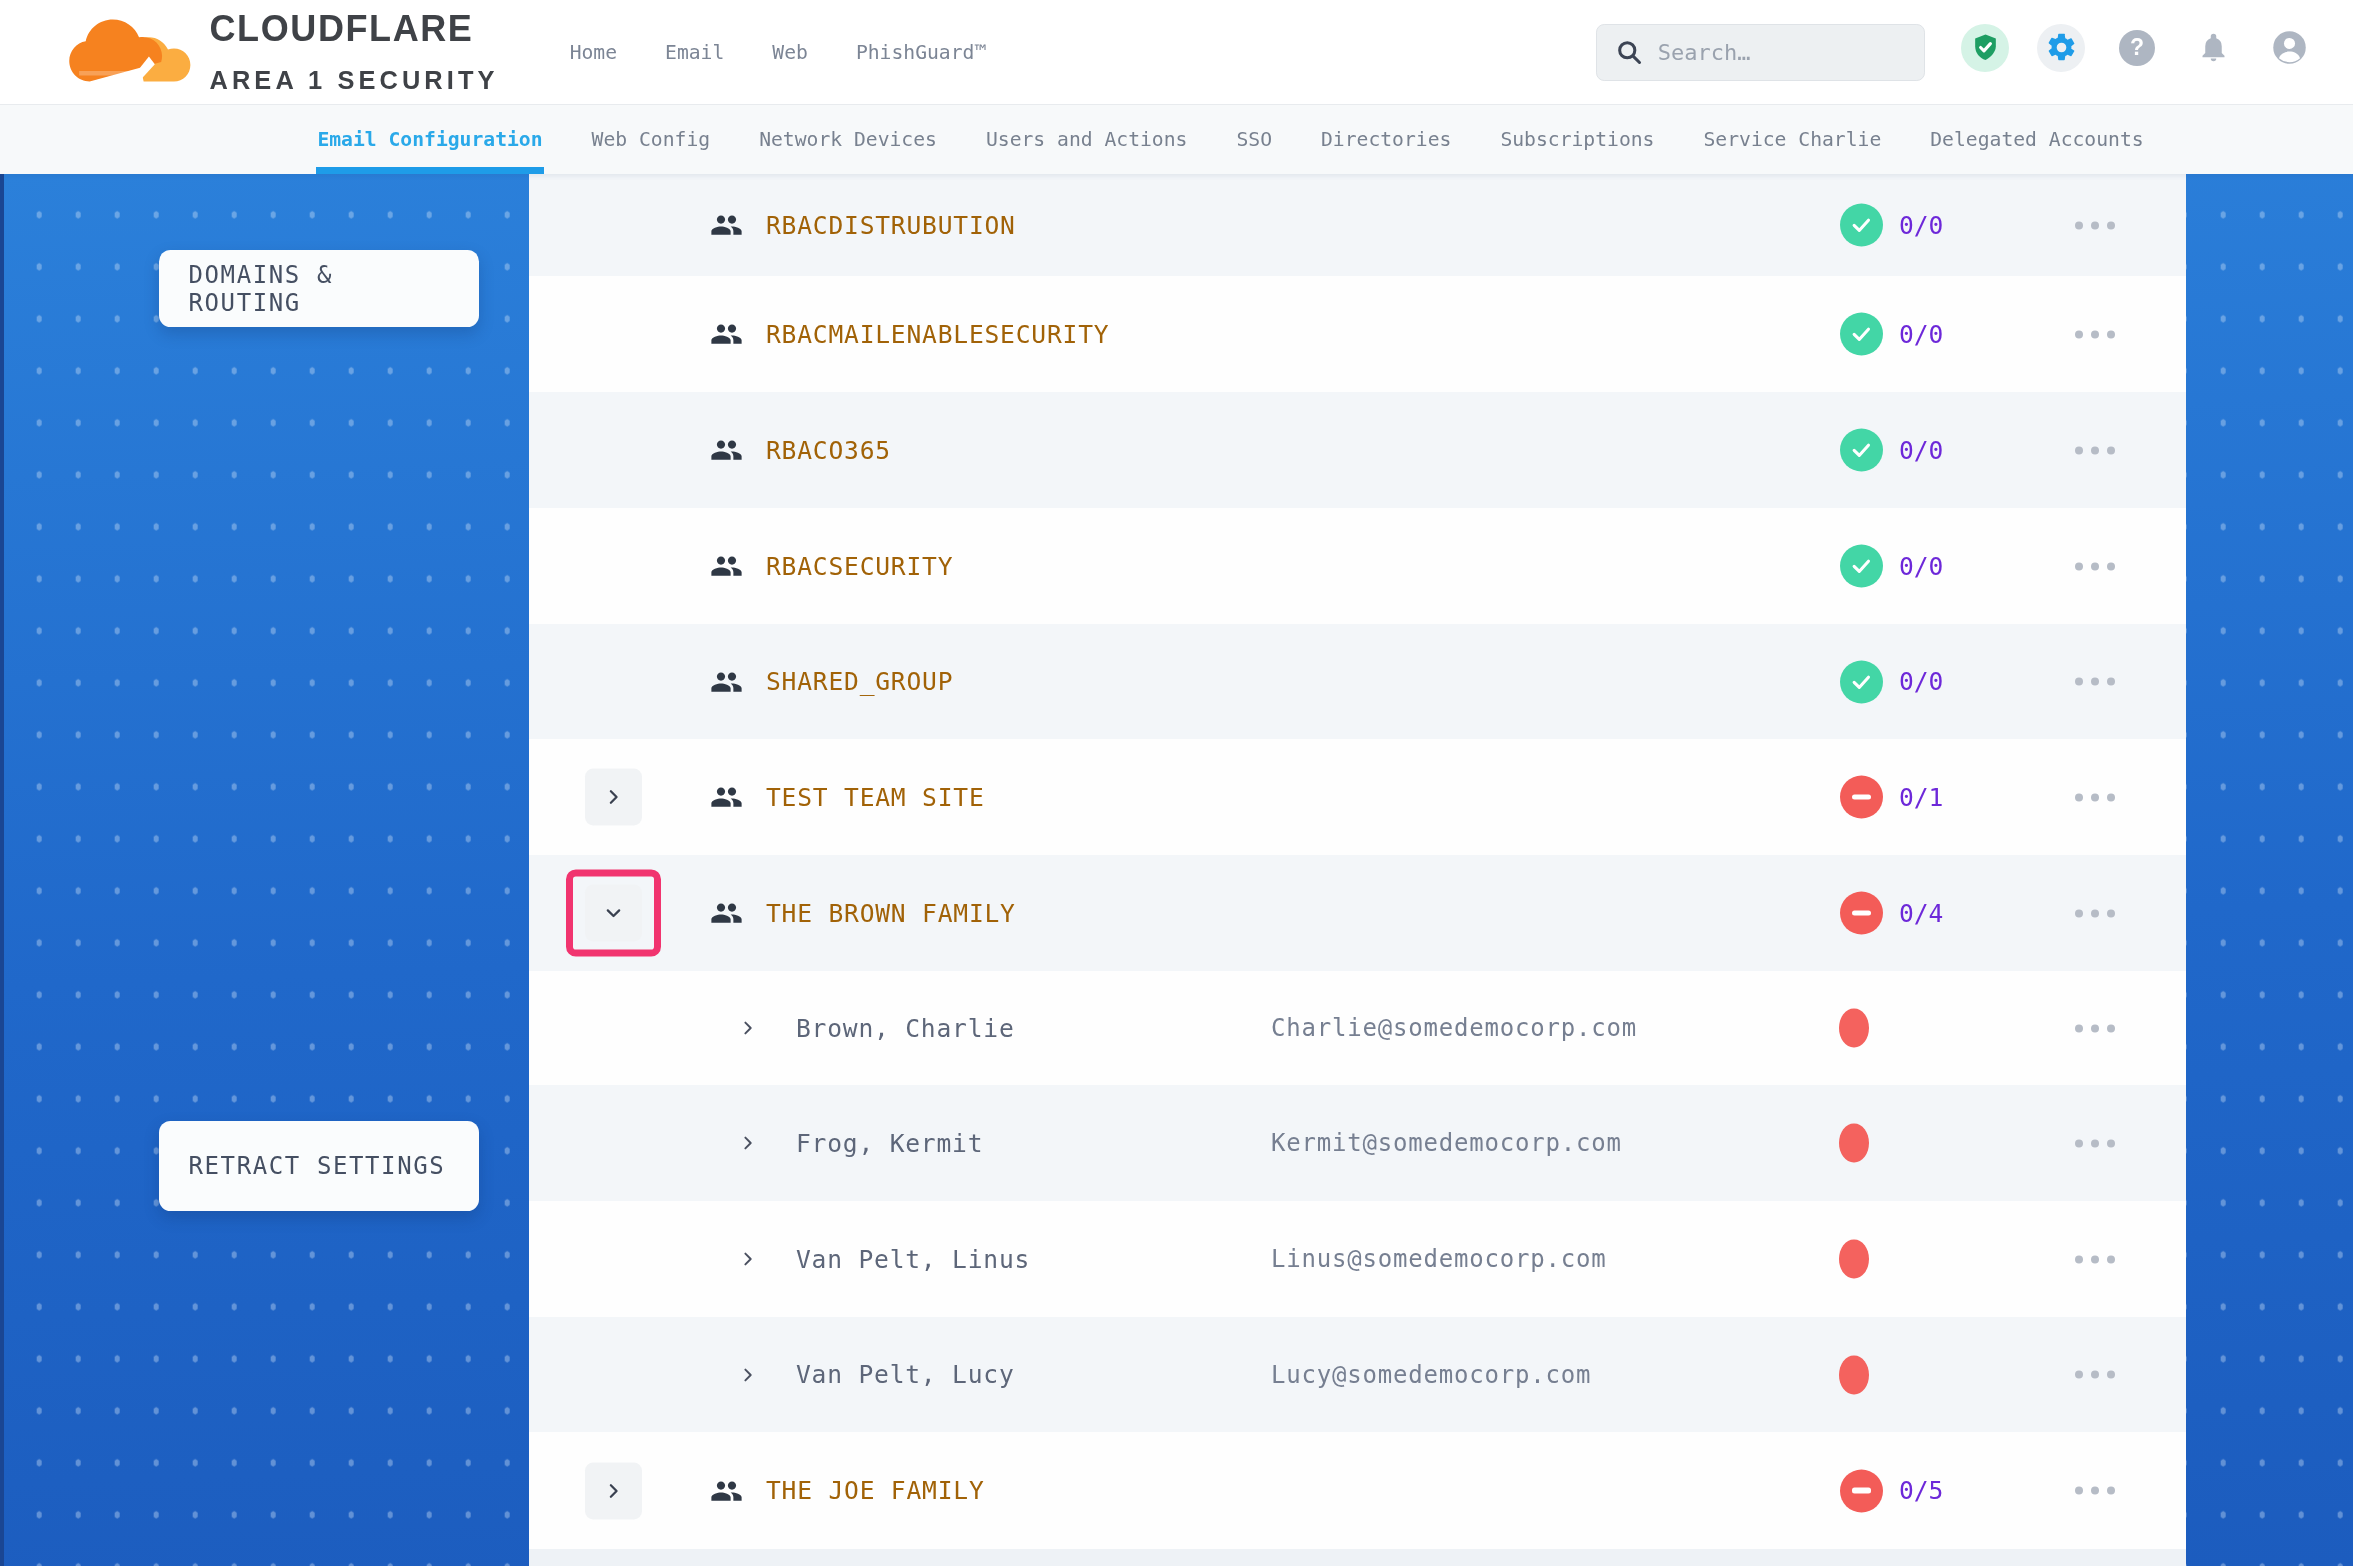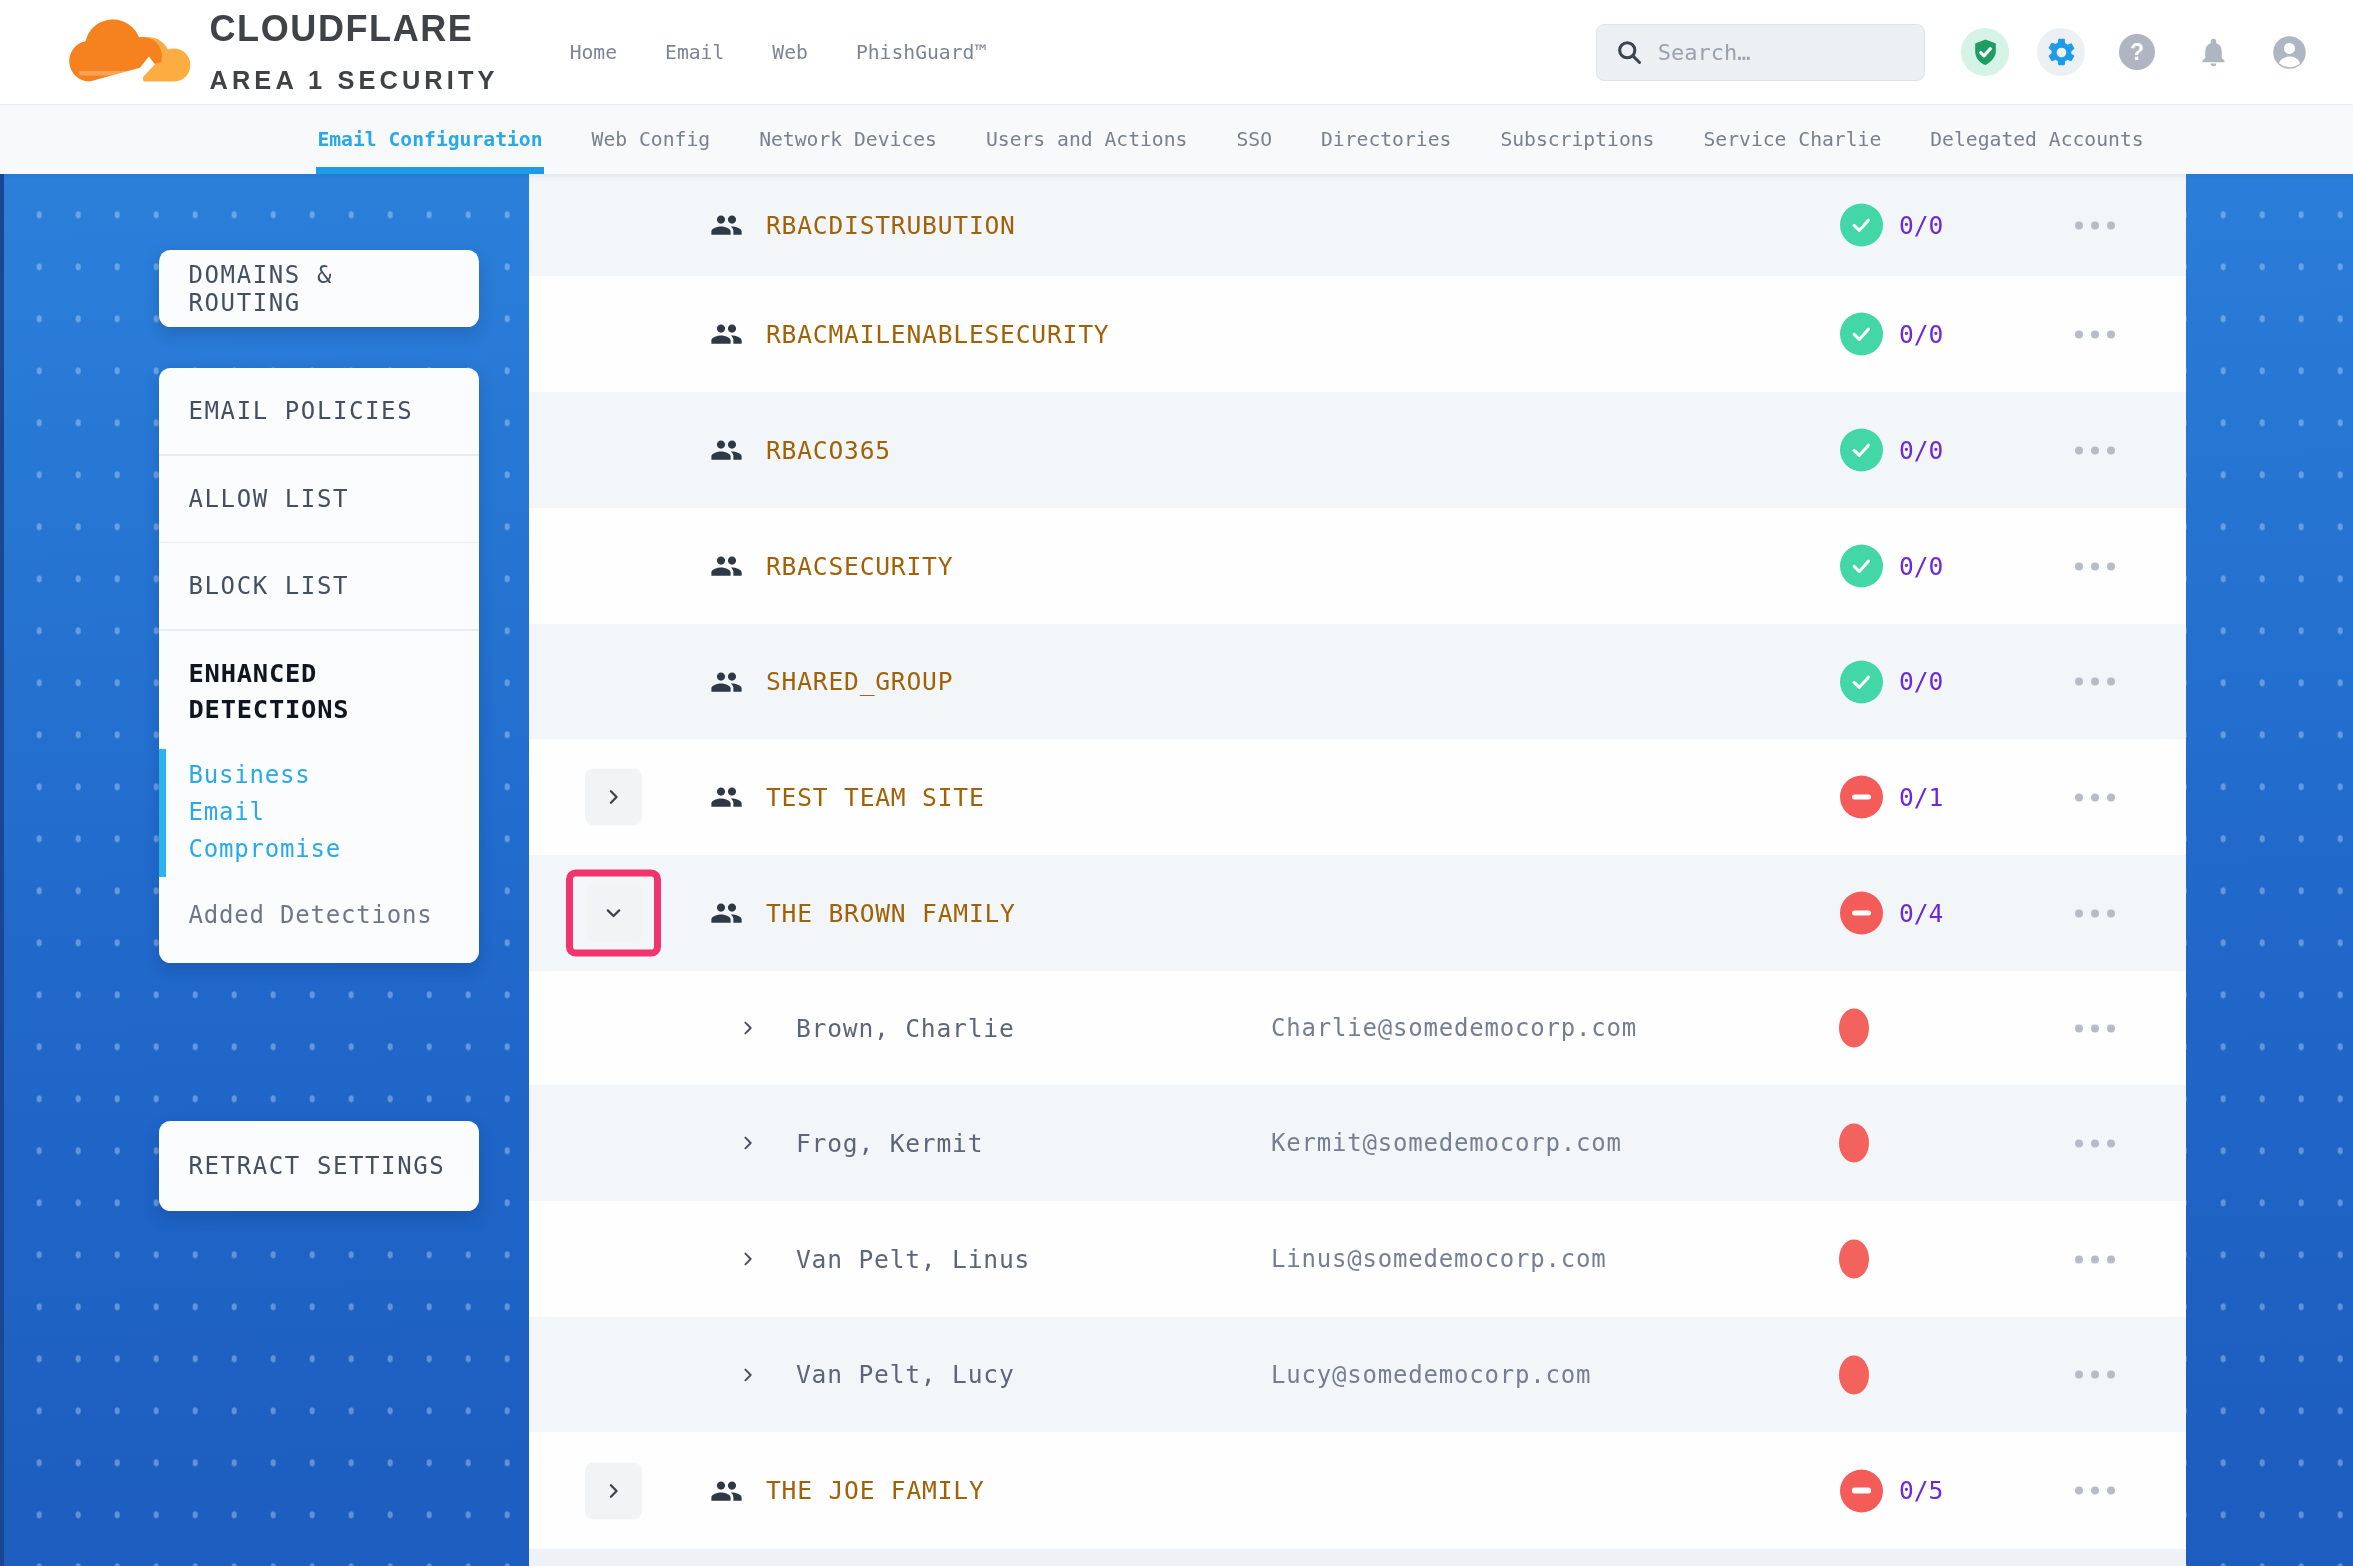--- a/index.html
+++ b/index.html
@@ -12,21 +12,21 @@
     border-bottom:1.6px solid #e8ebee; z-index:30; display:flex; align-items:center;gap:20px; }
   .logo-wrap { display:flex; align-items:center; margin-left:59px; }
   .logo-cloud { width:139px; height:79px; margin-right:11.5px; }
   .logo-text { display:flex; flex-direction:column; line-height:1.1; }
   .logo-brand { font-family:"Liberation Sans", sans-serif; font-weight:bold; font-size:36px;
     letter-spacing:1.6px; color:#3f4247; }
   .logo-sub { font-family:"Liberation Sans", sans-serif; font-weight:bold; font-size:25.4px;
     letter-spacing:4.1px; color:#3f4247; margin-top:19px; }
   .top-nav { display:flex; gap:48px; margin-left:51px; }
   .top-nav a { text-decoration:none; font-size:19.7px; color:#7c8595; cursor:pointer; }
-  .header-right { margin-left:auto; display:flex; align-items:center; margin-right:41px; }
+  .header-right { margin-left:auto; display:flex; align-items:flex-start; margin-right:41px; }
   .search-box { width:329px; height:57px; background:#edf0f2; border:1.6px solid #dfe3e7;
     border-radius:8.2px; display:flex; align-items:center; padding:0 18px; }
   .search-box svg { flex:0 0 auto; margin-right:14.8px; }
   .search-box input { border:none; outline:none; background:transparent; width:100%;
     font-family:"DejaVu Sans Mono", monospace; font-size:22px; color:#3c4454; }
   .search-box input::placeholder { color:#9aa2ae; }
   .hicons { display:flex; align-items:center; gap:28px; margin-left:36px; }
   .hicon { width:48px; height:48px; border-radius:50%; display:flex; align-items:center;
     justify-content:center; cursor:pointer; }
   .hicon.shield { background:#d5f3e6; }
@@ -199,34 +199,20 @@
   </div>
 
   <div class="canvas">
     <div class="dots"></div>
     <div class="edge-sliver"></div>
 
     <div class="card card1">
       <span class="card-title">DOMAINS &amp; ROUTING</span>
     </div>
 
-    <div class="card card2">
-      <div class="side-item">EMAIL POLICIES</div>
-      <div class="side-div"></div>
-      <div class="side-item">ALLOW LIST</div>
-      <div class="side-div"></div>
-      <div class="side-item">BLOCK LIST</div>
-      <div class="side-div"></div>
-      <div class="enh-title">ENHANCED DETECTIONS</div>
-      <div class="bec">
-        <span class="bar"></span>
-        <span>Business Email Compromise</span>
-      </div>
-      <div class="added">Added Detections</div>
-    </div>
 
     <div class="card card3">
       <span class="card-title">RETRACT SETTINGS</span>
     </div>
 
     <div class="table">
 
       <div class="row alt" style="height:102px;">
         <svg class="gicon" width="33" height="33" viewBox="0 0 24 24">
             <path fill="#2f3845" d="M16 11c1.66 0 2.99-1.34 2.99-3S17.66 5 16 5s-3 1.34-3 3 1.34 3 3 3zm-8 0c1.66 0 2.99-1.34 2.99-3S9.66 5 8 5 5 6.34 5 8s1.34 3 3 3zm0 2c-2.33 0-7 1.17-7 3.5V19h14v-2.5c0-2.33-4.67-3.5-7-3.5zm8 0c-.29 0-.62.02-.97.05 1.16.84 1.97 1.97 1.97 3.45V19h6v-2.5c0-2.33-4.67-3.5-7-3.5z"></path>

